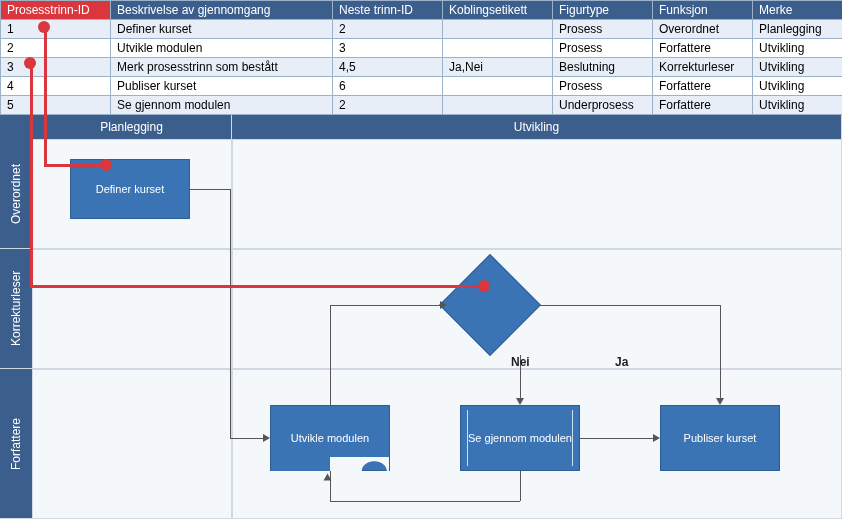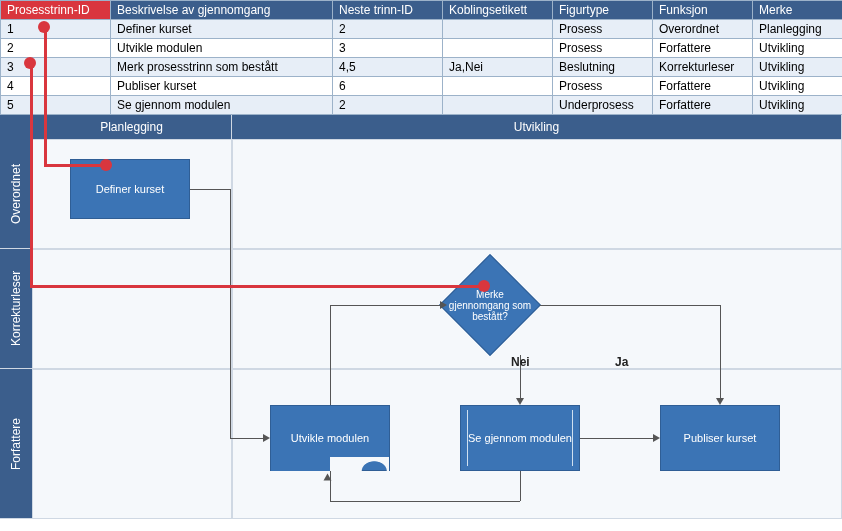--- a/index.html
+++ b/index.html
@@ -248,21 +248,20 @@
   <div class="lane-body" style="left:232px; top:24px; width:610px; height:110px;"></div>
   <div class="lane-body" style="left:32px; top:134px; width:200px; height:120px;"></div>
   <div class="lane-body" style="left:232px; top:134px;width:610px; height:120px;"></div>
   <div class="lane-body" style="left:32px; top:254px; width:200px; height:150px;"></div>
   <div class="lane-body" style="left:232px; top:254px;width:610px; height:150px;"></div>
 
   <div class="proc" style="left:70px; top:44px; width:120px; height:60px;">Definer kurset</div>
 
   <div class="diamond-wrap" style="left:440px; top:140px; width:100px; height:100px;">
     <div class="diamond"></div>
-    <div class="diamond-label">Merke gjennomgang som bestått?</div>
   </div>
 
   <div class="proc wave" style="left:270px; top:290px; width:120px; height:66px;">Utvikle modulen</div>
 
   <div class="proc subproc" style="left:460px; top:290px; width:120px; height:66px;">Se gjennom modulen</div>
 
   <div class="proc" style="left:660px; top:290px; width:120px; height:66px;">Publiser kurset</div>
 
   <div class="h" style="left:190px; top:74px; width:40px;"></div>
   <div class="v" style="left:230px; top:74px; height:249px;"></div>

